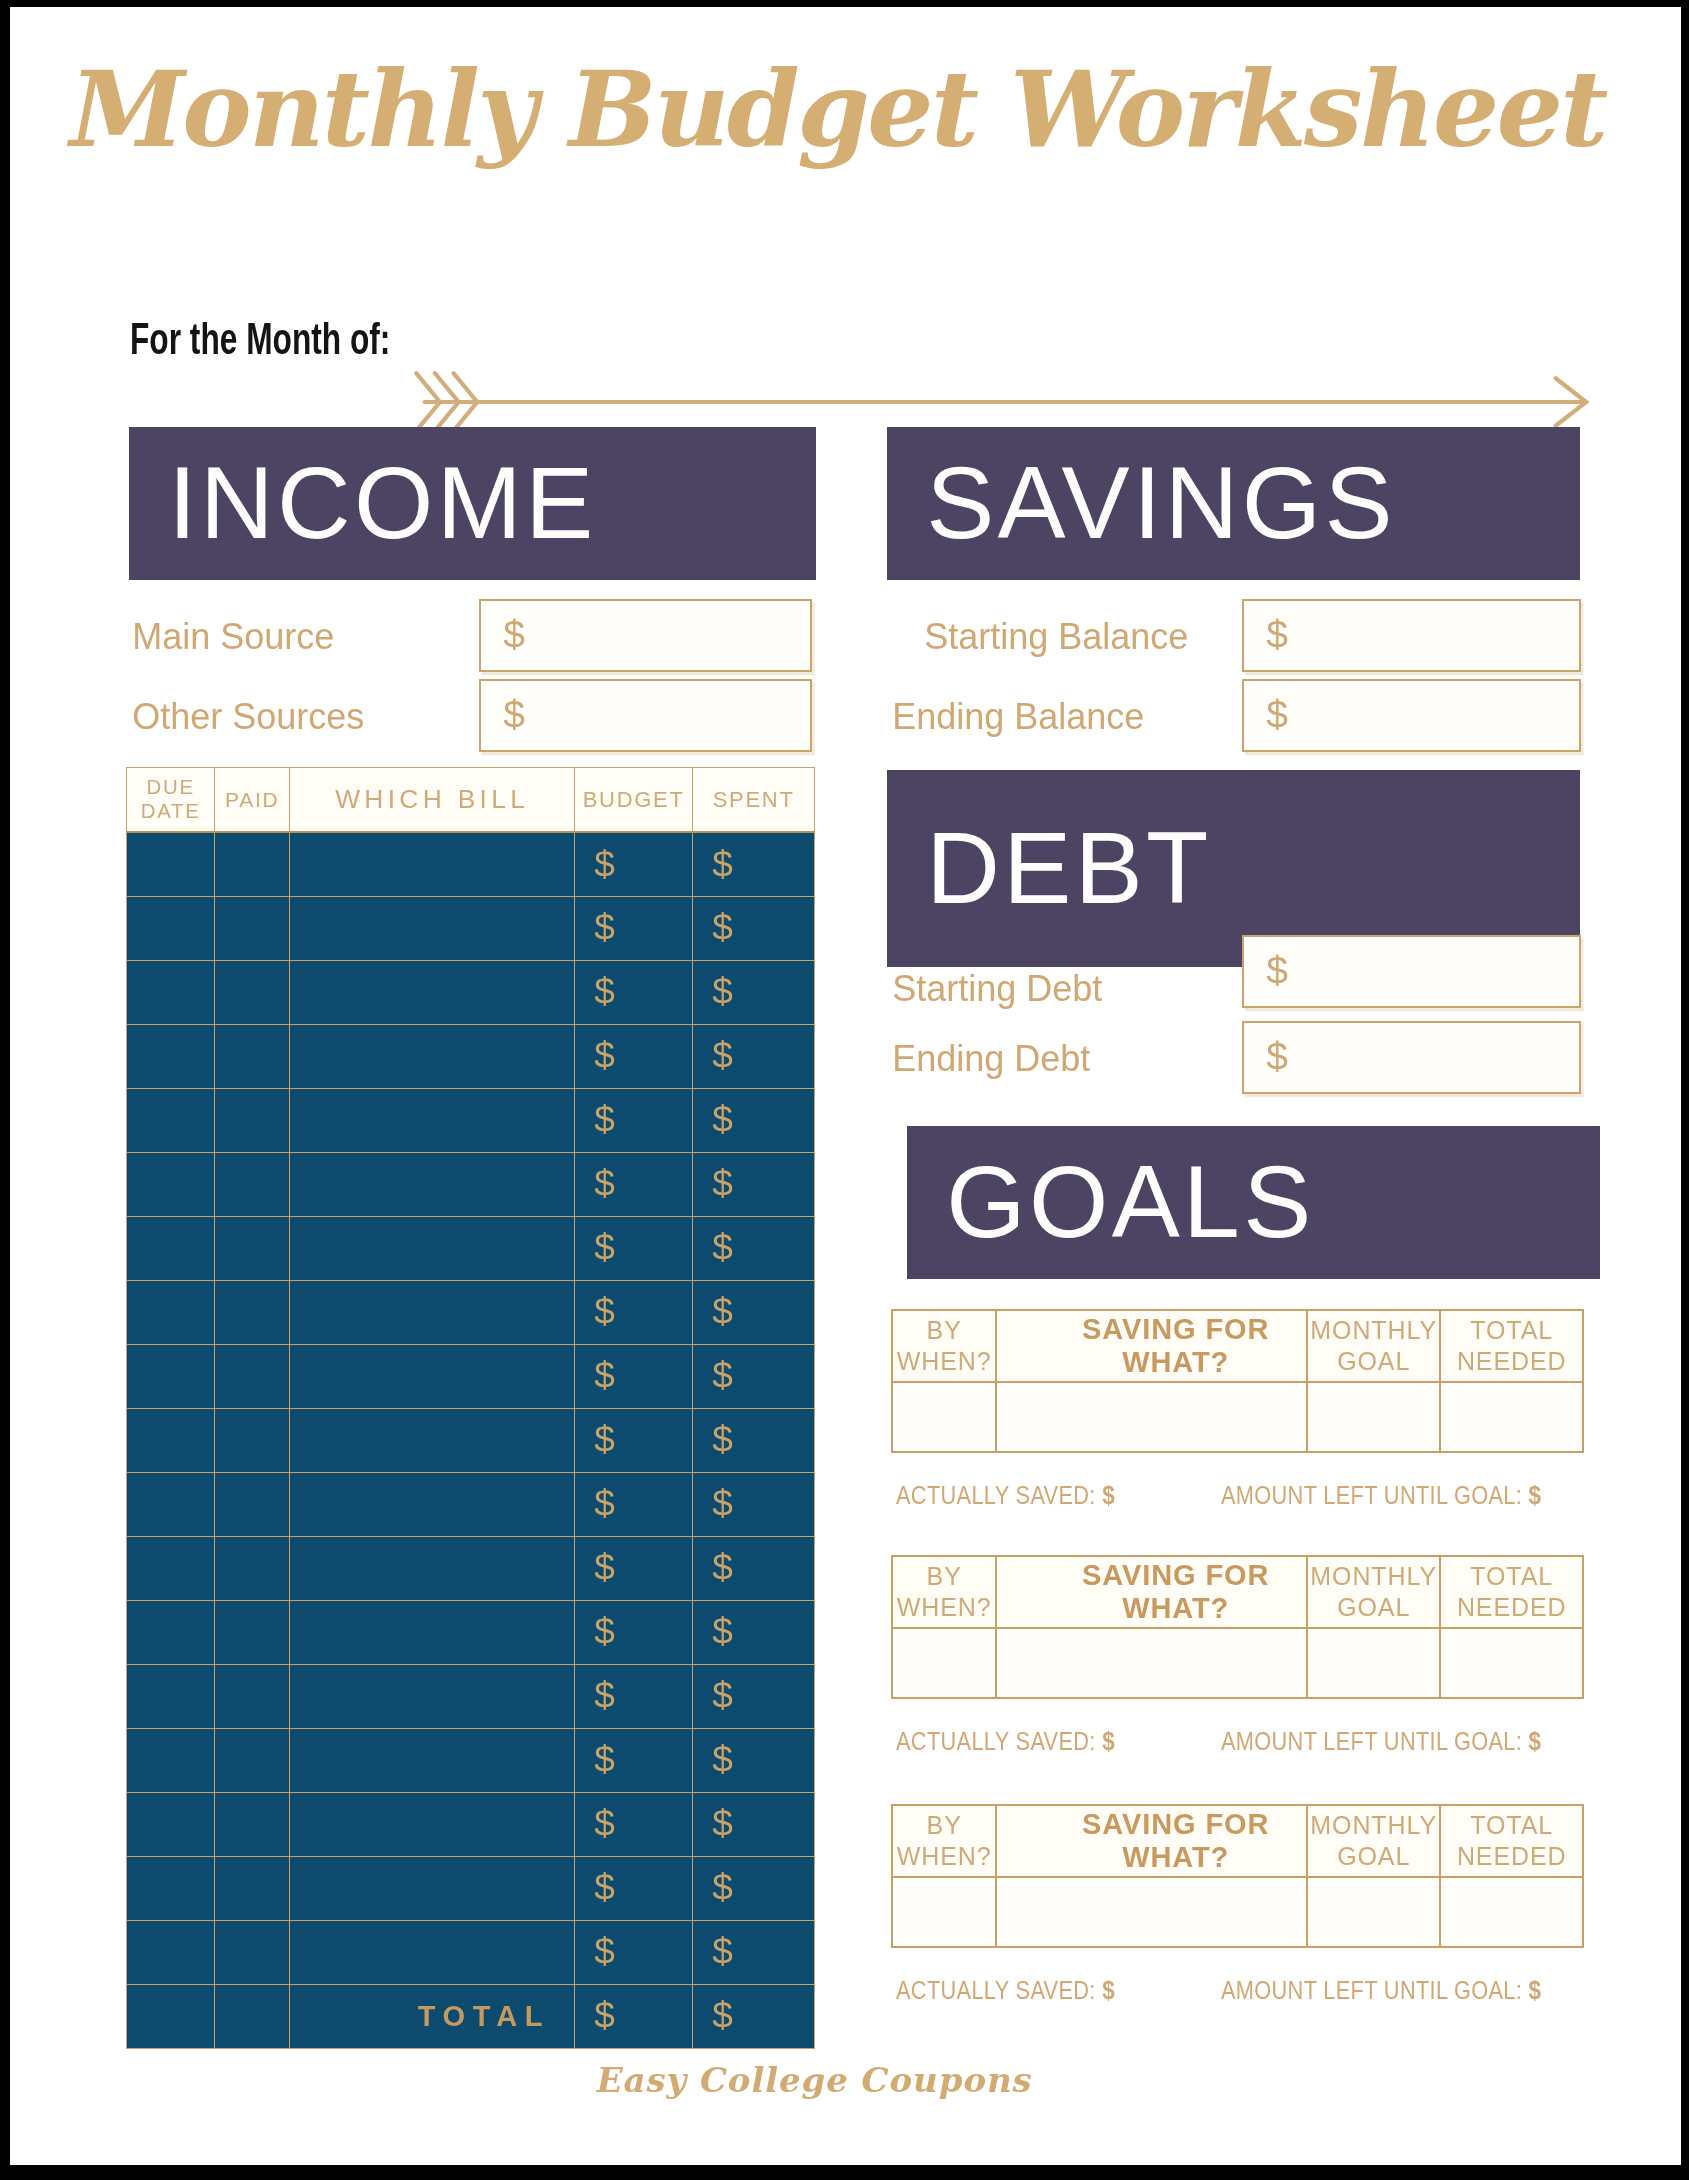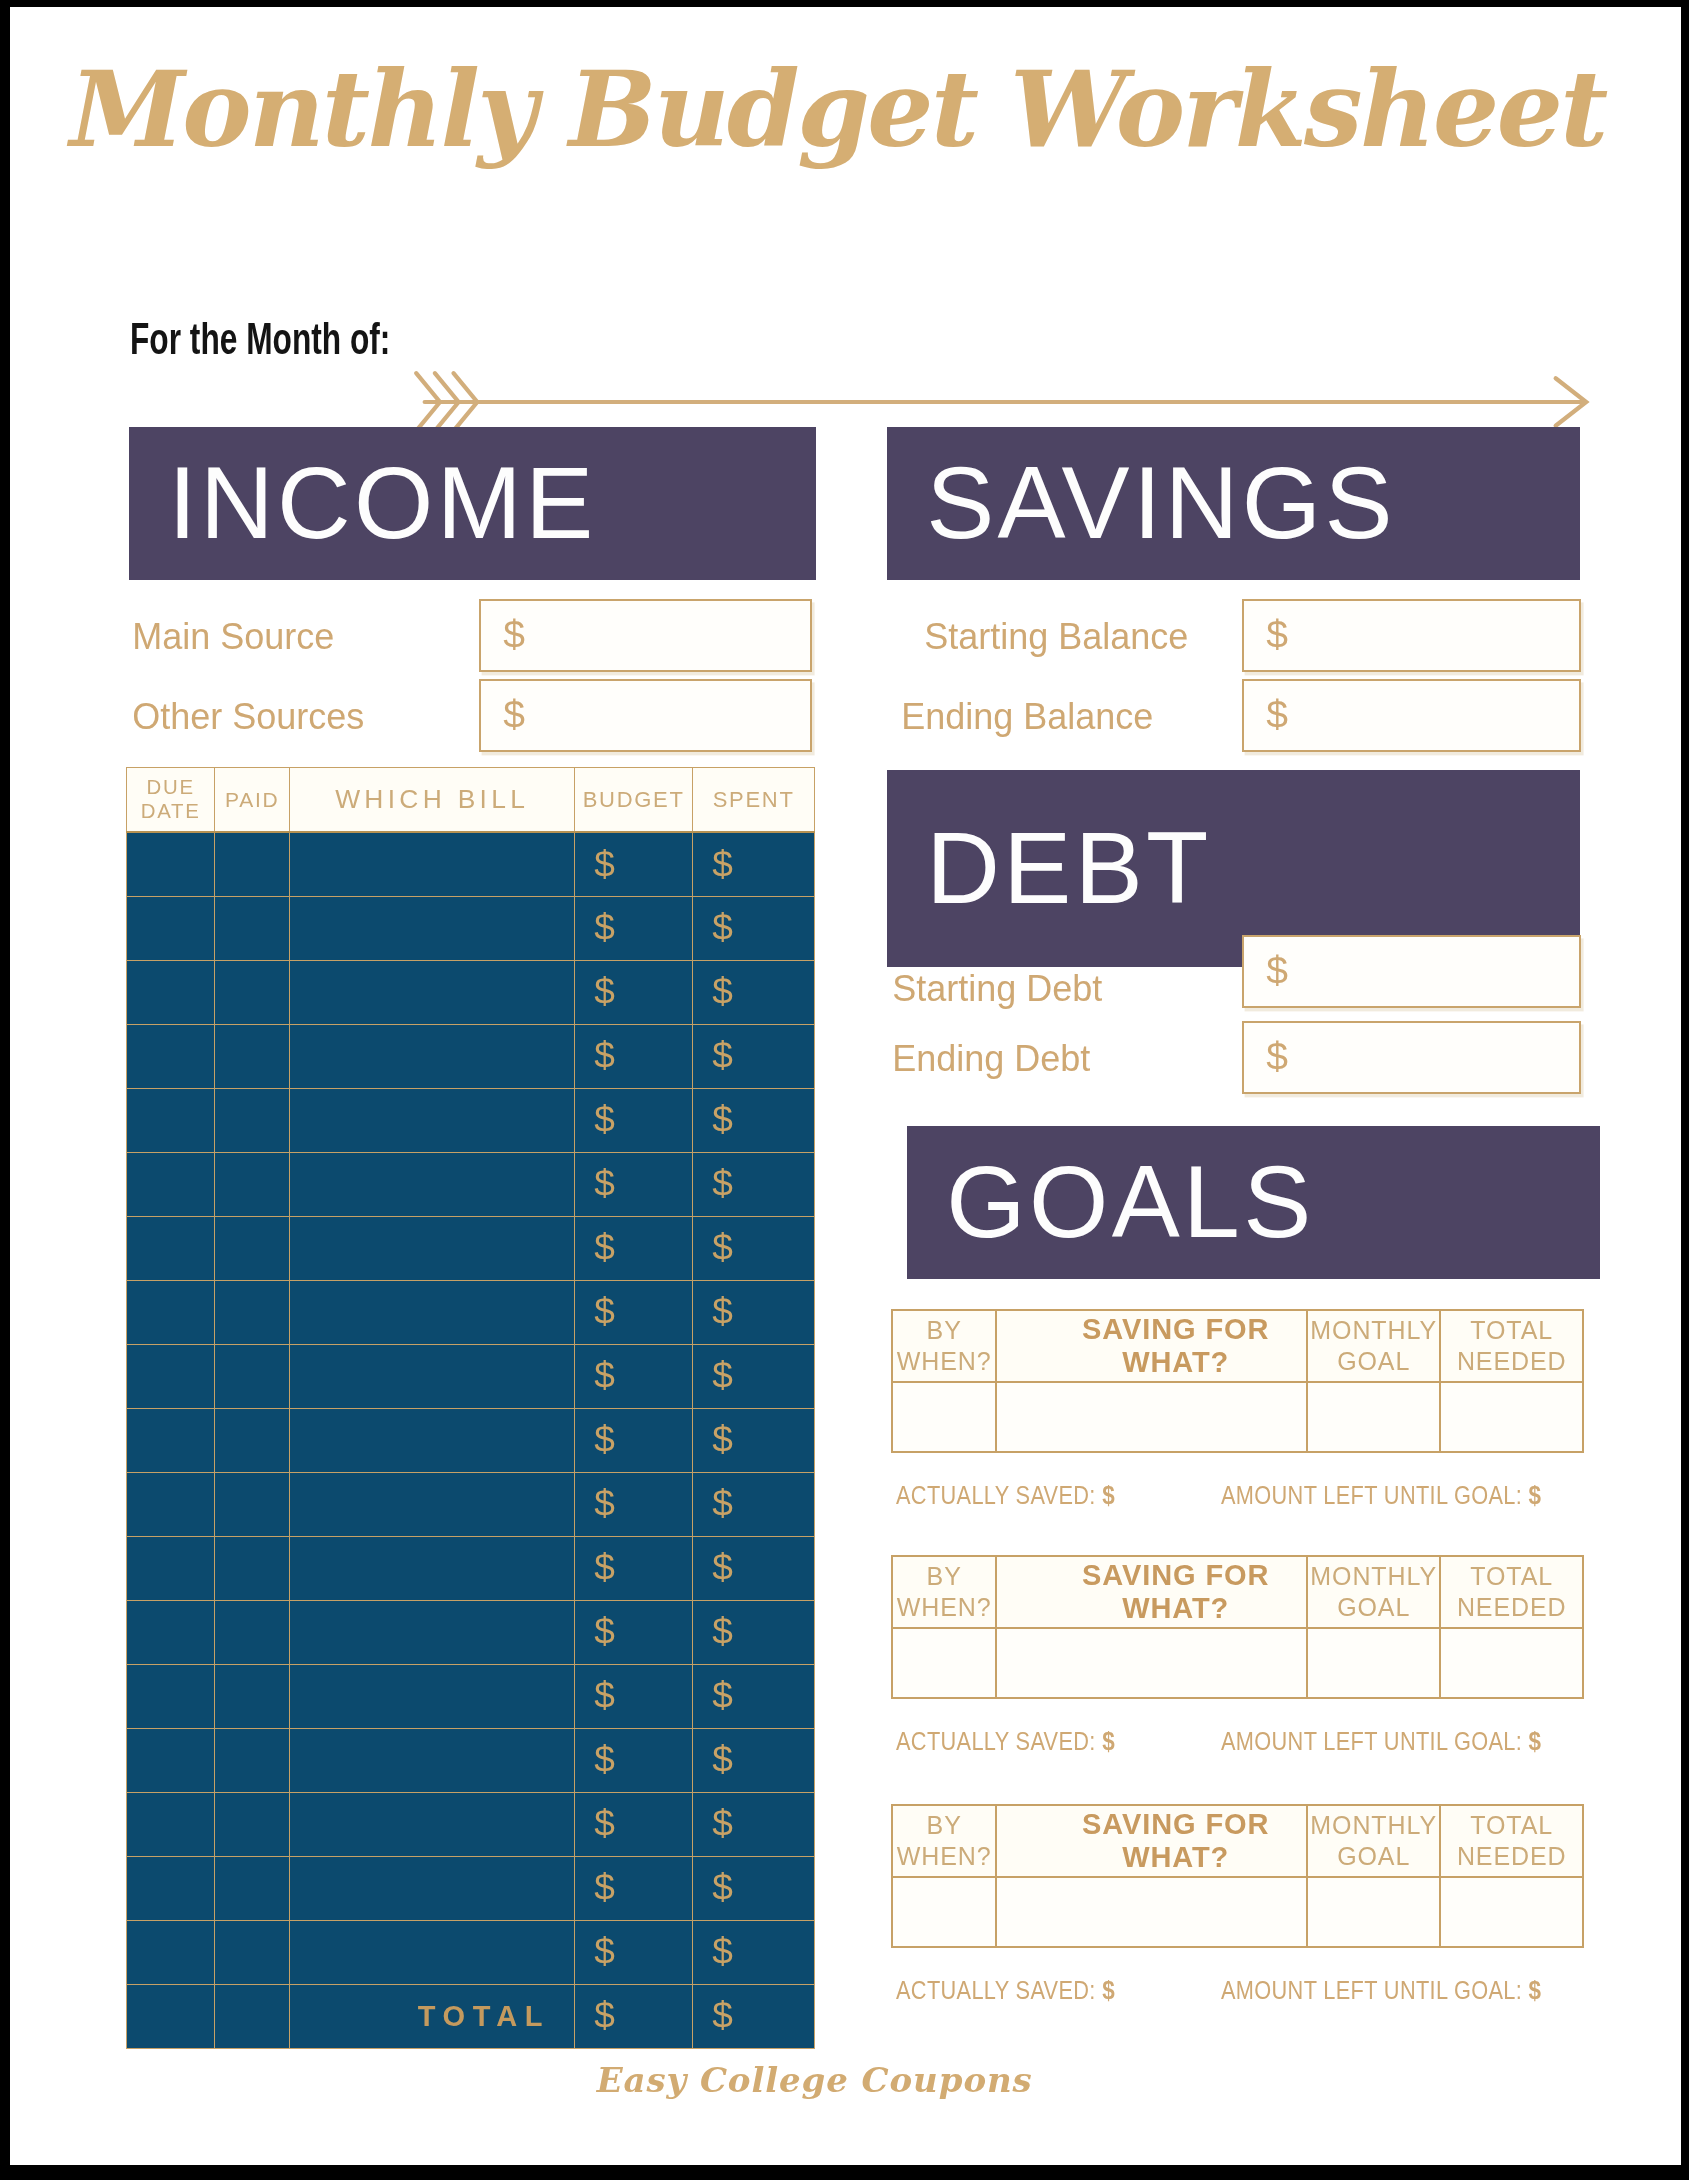--- a/index.html
+++ b/index.html
@@ -260,21 +260,21 @@
 
   <div class="hdr-block" style="left:877px;top:420px;width:693px;height:153px;">
     <span>SAVINGS</span>
   </div>
 
   <div class="gold-label" style="left:882px;top:609px;margin-left:32px;">Starting Balance</div>
   <div class="money-box" style="left:1232px;top:592px;width:339px;height:73px;">
     <span class="cur">$</span>
   </div>
 
-  <div class="gold-label" style="left:882px;top:689px;margin-left:9px;">Ending Balance</div>
+  <div class="gold-label" style="left:882px;top:689px;">Ending Balance</div>
   <div class="money-box" style="left:1232px;top:672px;width:339px;height:73px;">
     <span class="cur">$</span>
   </div>
 
   <div class="hdr-block" style="left:877px;top:763px;width:693px;height:197px;">
     <span>DEBT</span>
   </div>
 
   <div class="gold-label" style="left:882px;top:961px;">Starting Debt</div>
   <div class="money-box" style="left:1232px;top:928px;width:339px;height:73px;">

